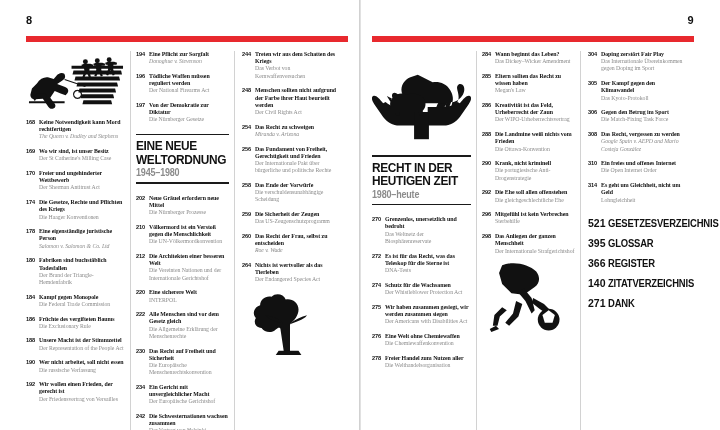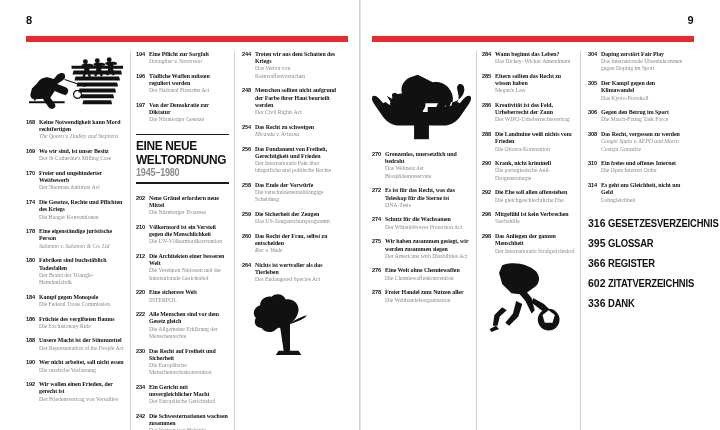--- a/index.html
+++ b/index.html
@@ -377,20 +377,26 @@
             <path d="M142 72 c6 -8 12 -14 16 -12 4 2 2 8 -2 14 l-14 20 c-6 8 -16 14 -26 14 l-26 0 0 -30 24 0 c10 0 18 -2 24 -8z"></path>
             <path d="M56 78 c-4 -10 -10 -18 -16 -22 -6 -4 -10 2 -6 8 l10 16 z"></path>
             <path d="M104 78 c4 -10 10 -18 16 -22 6 -4 10 2 6 8 l-10 16 z"></path>
             <path d="M68 86 h24 v44 h-24z"></path>
             <path d="M98 38 c10 -2 22 2 28 12 4 6 6 14 4 20 l-2 8 4 -2 c4 -2 8 -8 8 -14 0 -8 -4 -14 -2 -18 2 -5 8 -4 10 0 3 6 0 14 -4 18 -6 6 -10 8 -16 8 l-4 10 -6 0 2 -8 -48 0 -2 8 -6 0 0 -10 c-8 -2 -14 -8 -16 -16 -2 -10 4 -20 14 -24 l12 -4z"></path>
             <path d="M56 58 c-8 -4 -16 -2 -22 4 -5 5 -6 12 -3 18 l-8 2 6 4 8 0 2 6 6 0 0 -6 30 0 2 6 6 0 -1 -8 c6 -6 6 -16 0 -22 -6 -6 -18 -8 -26 -4z"></path>
             <path d="M32 64 l-8 -4 6 10z"></path>
           </g>
         </svg>
 
+        <div class="section">
+          <div class="rule-top"></div>
+          <div class="sec-title">Recht in der heutigen Zeit</div>
+          <div class="sec-years">1980–heute</div>
+          <div class="rule-bot"></div>
+        </div>
 
         <div>
           <div class="entry">
             <div class="num">270</div>
             <div class="etxt">
               <div class="title">Grenzenlos, unersetzlich und bedroht</div>
               <div class="sub">Das Weltnetz der Biosphärenreservate</div>
             </div>
           </div>
           <div class="entry">
@@ -546,36 +552,36 @@
             <div class="num">314</div>
             <div class="etxt">
               <div class="title">Es geht um Gleichheit, nicht um Geld</div>
               <div class="sub">Lohngleichheit</div>
             </div>
           </div>
         </div>
 
         <div class="backmatter">
           <div class="bm-row">
-            <div class="bm-num">316</div>
+            <div class="bm-num">521</div>
             <div class="bm-label" style="text-transform:uppercase">Gesetzesverzeichnis</div>
           </div>
           <div class="bm-row">
             <div class="bm-num">395</div>
             <div class="bm-label" style="text-transform:uppercase">Glossar</div>
           </div>
           <div class="bm-row">
             <div class="bm-num">366</div>
             <div class="bm-label" style="text-transform:uppercase">Register</div>
           </div>
           <div class="bm-row">
-            <div class="bm-num">602</div>
+            <div class="bm-num">140</div>
             <div class="bm-label" style="text-transform:uppercase">Zitatverzeichnis</div>
           </div>
           <div class="bm-row">
-            <div class="bm-num">336</div>
+            <div class="bm-num">271</div>
             <div class="bm-label" style="text-transform:uppercase">Dank</div>
           </div>
         </div>
       </div>
     </div>
   </div>
 </div>
 
 </body></html>

